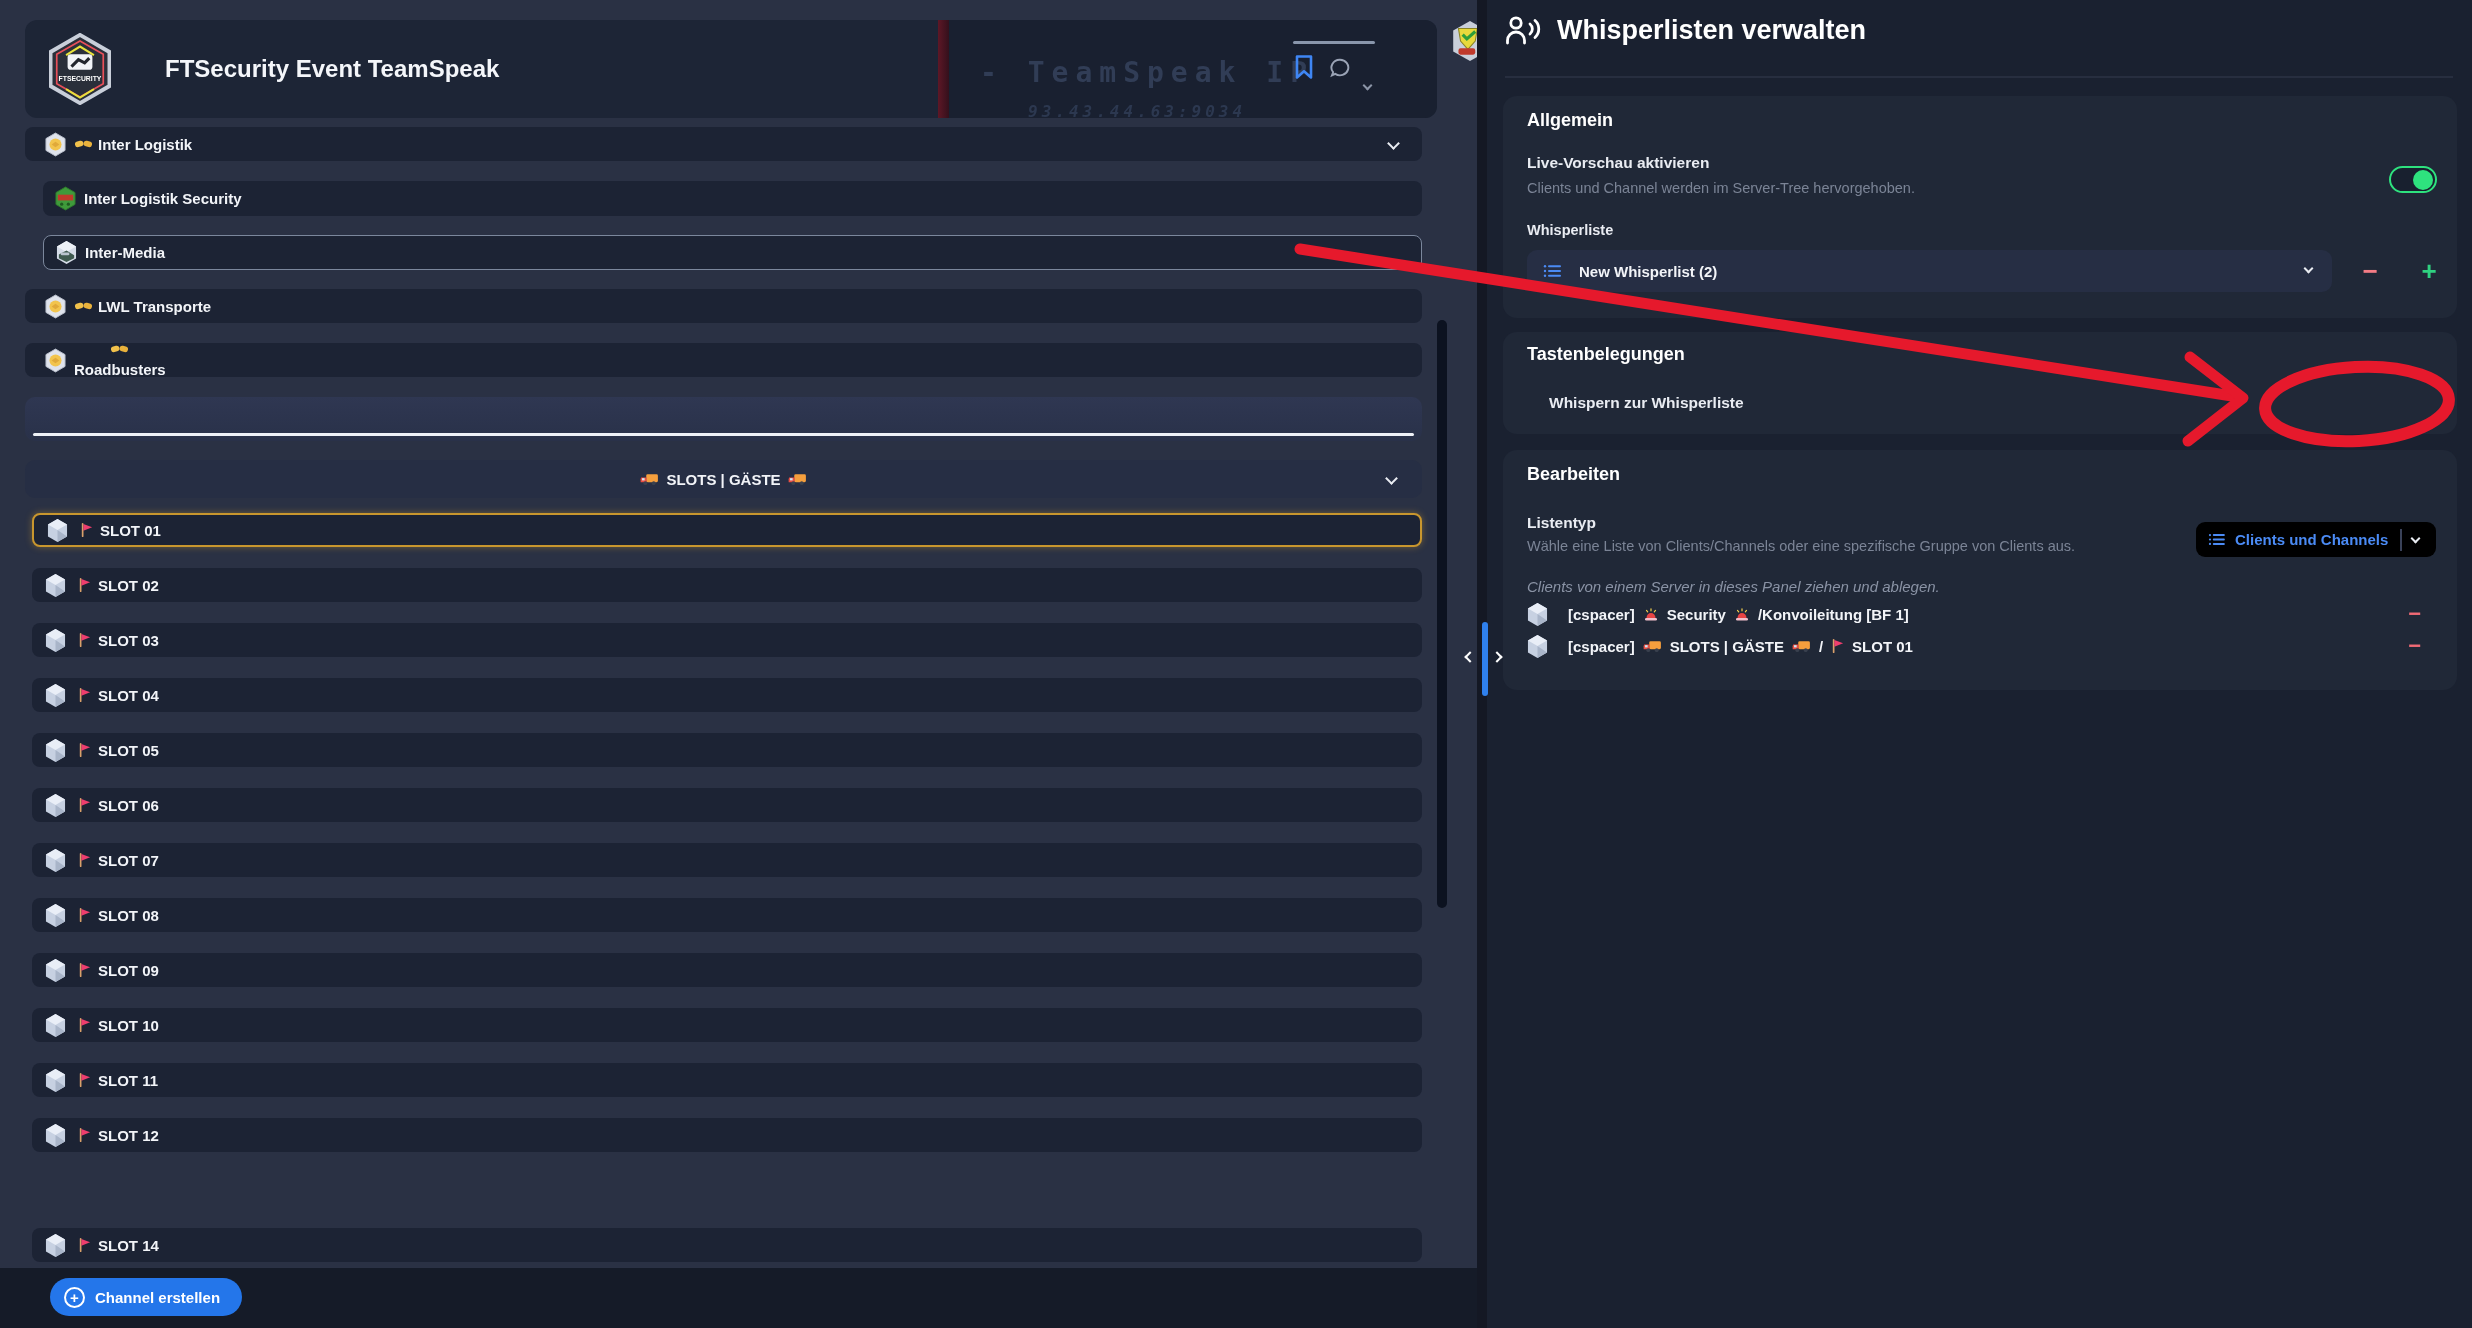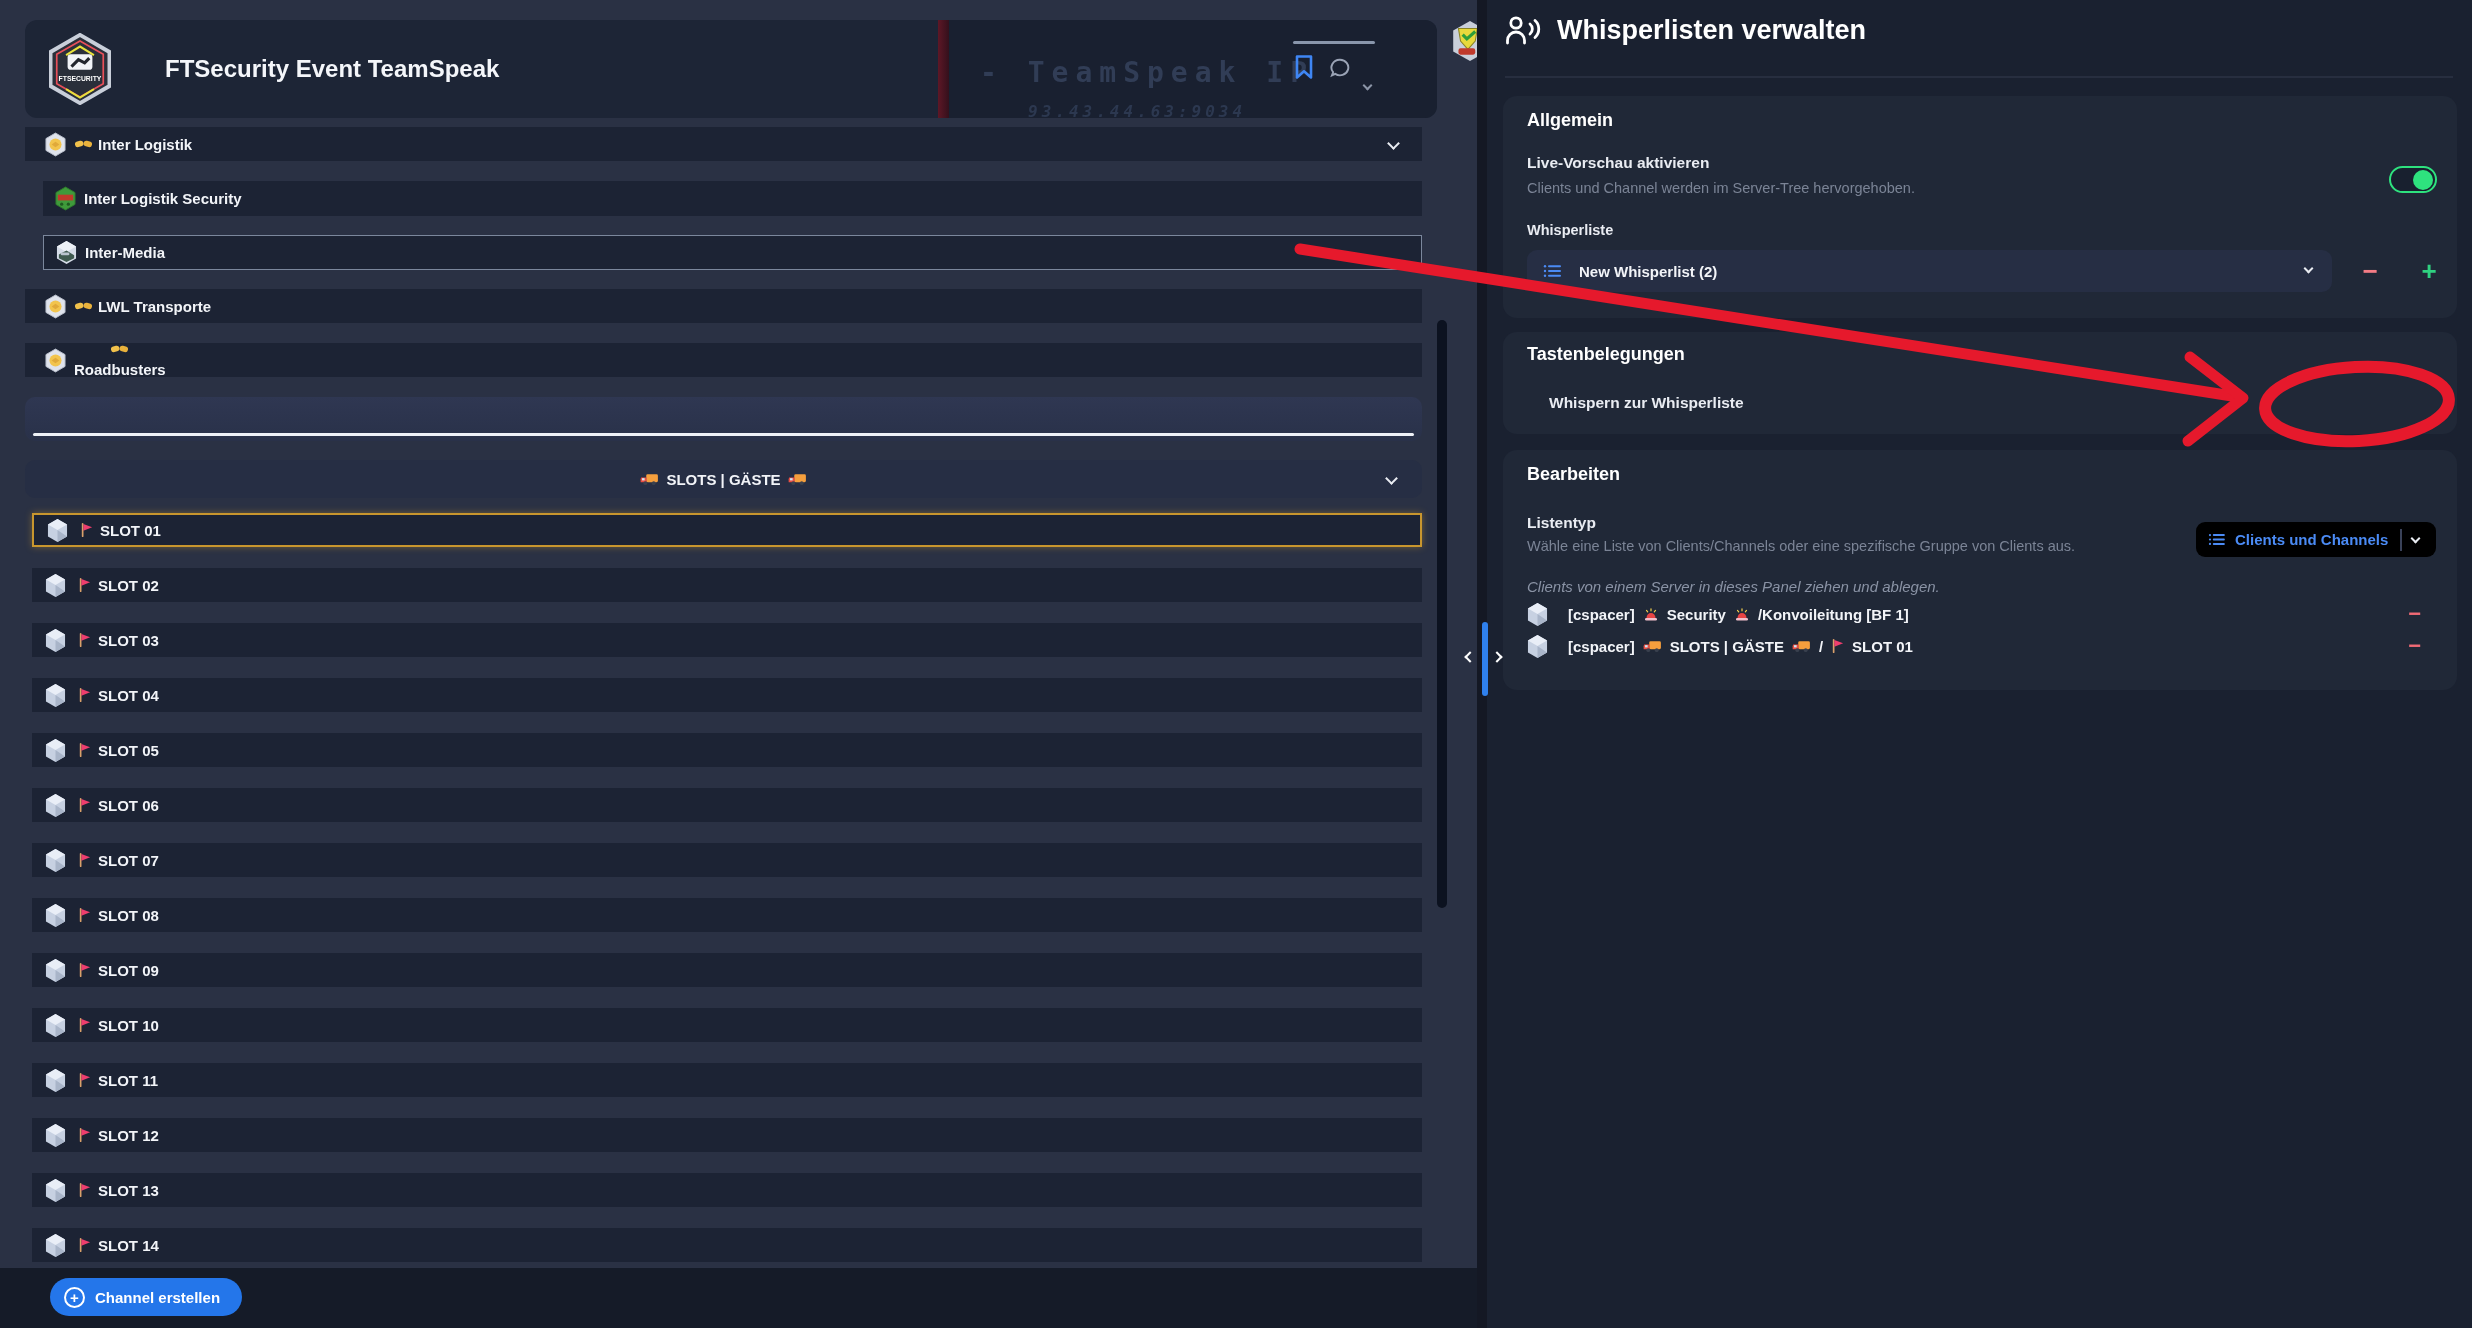--- a/index.html
+++ b/index.html
@@ -26,21 +26,21 @@
   .banner-line { position:absolute; left:355px; top:21px; width:82px; height:3px; background:#8996ab; border-radius:2px; }
   .banner-bookmark { position:absolute; left:356px; top:34px; }
   .banner-chat { position:absolute; left:391px; top:37px; }
   .banner-chev { position:absolute; left:426px; top:62px; }
 
   .chev { display:inline-block; width:9px; height:9px; border-right:2.4px solid #e9ecf2;
     border-bottom:2.4px solid #e9ecf2; transform:rotate(45deg); }
   .chev.gray { border-color:#8b94a6; }
   .chev.small { width:7px; height:7px; border-width:2px; }
 
-  .t-row { position:absolute; height:34px; background:#1c2334; border-radius:0;
+  .t-row { position:absolute; height:34px; background:#1c2334; border-radius:8px;
     display:flex; align-items:center; color:#f2f4f8; font-size:15px; font-weight:600; }
   .t-row .lbl { margin-left:8px; white-space:nowrap; }
   .t-row .hex { margin-left:20px; display:flex; }
   .t-row .row-chev { position:absolute; right:24px; top:12px; }
   .t-row.nested .hex { margin-left:12px; }
   .t-row.outlined { border:1.5px solid #7b879c; }
   .t-row.slot .hex { margin-left:13px; }
   .t-row.slot .flag { margin-left:12px; display:flex; }
   .t-row.slot .lbl { margin-left:7px; }
   .t-row.highlight { border:2px solid #c8962e; box-shadow:0 0 7px rgba(200,150,46,.45); }
@@ -450,36 +450,20 @@
             <polygon points="11,12.5 21,19.2 11,25" fill="#a9b5c9"></polygon>
           </svg>
         </span>
       <span class="flag">
           <svg viewBox="0 0 13 17" width="13" height="16">
             <rect x="1.5" y="1" width="1.8" height="15" rx=".9" fill="#d9a06b"></rect>
             <path d="M3.2 2 L12.5 5.6 L3.2 9.2 z" fill="#ef3e6e"></path>
           </svg>
         </span>
       <span class="lbl">SLOT 12</span>
-    </div>
-    <div class="t-row slot" style="left:32px; top:1173px; width:1390px;">
-      <span class="hex">
-          <svg viewBox="0 0 22 26" width="21" height="25">
-            <polygon points="11,1 21,6.8 21,19.2 11,25 1,19.2 1,6.8" fill="#c7d1e2"></polygon>
-            <polygon points="11,1 21,6.8 11,12.5 1,6.8" fill="#e9eef7"></polygon>
-            <polygon points="11,12.5 21,19.2 11,25" fill="#a9b5c9"></polygon>
-          </svg>
-        </span>
-      <span class="flag">
-          <svg viewBox="0 0 13 17" width="13" height="16">
-            <rect x="1.5" y="1" width="1.8" height="15" rx=".9" fill="#d9a06b"></rect>
-            <path d="M3.2 2 L12.5 5.6 L3.2 9.2 z" fill="#ef3e6e"></path>
-          </svg>
-        </span>
-      <span class="lbl">SLOT 13</span>
     </div>
     <div class="t-row slot" style="left:32px; top:1228px; width:1390px;">
       <span class="hex">
           <svg viewBox="0 0 22 26" width="21" height="25">
             <polygon points="11,1 21,6.8 21,19.2 11,25 1,19.2 1,6.8" fill="#c7d1e2"></polygon>
             <polygon points="11,1 21,6.8 11,12.5 1,6.8" fill="#e9eef7"></polygon>
             <polygon points="11,12.5 21,19.2 11,25" fill="#a9b5c9"></polygon>
           </svg>
         </span>
       <span class="flag">

